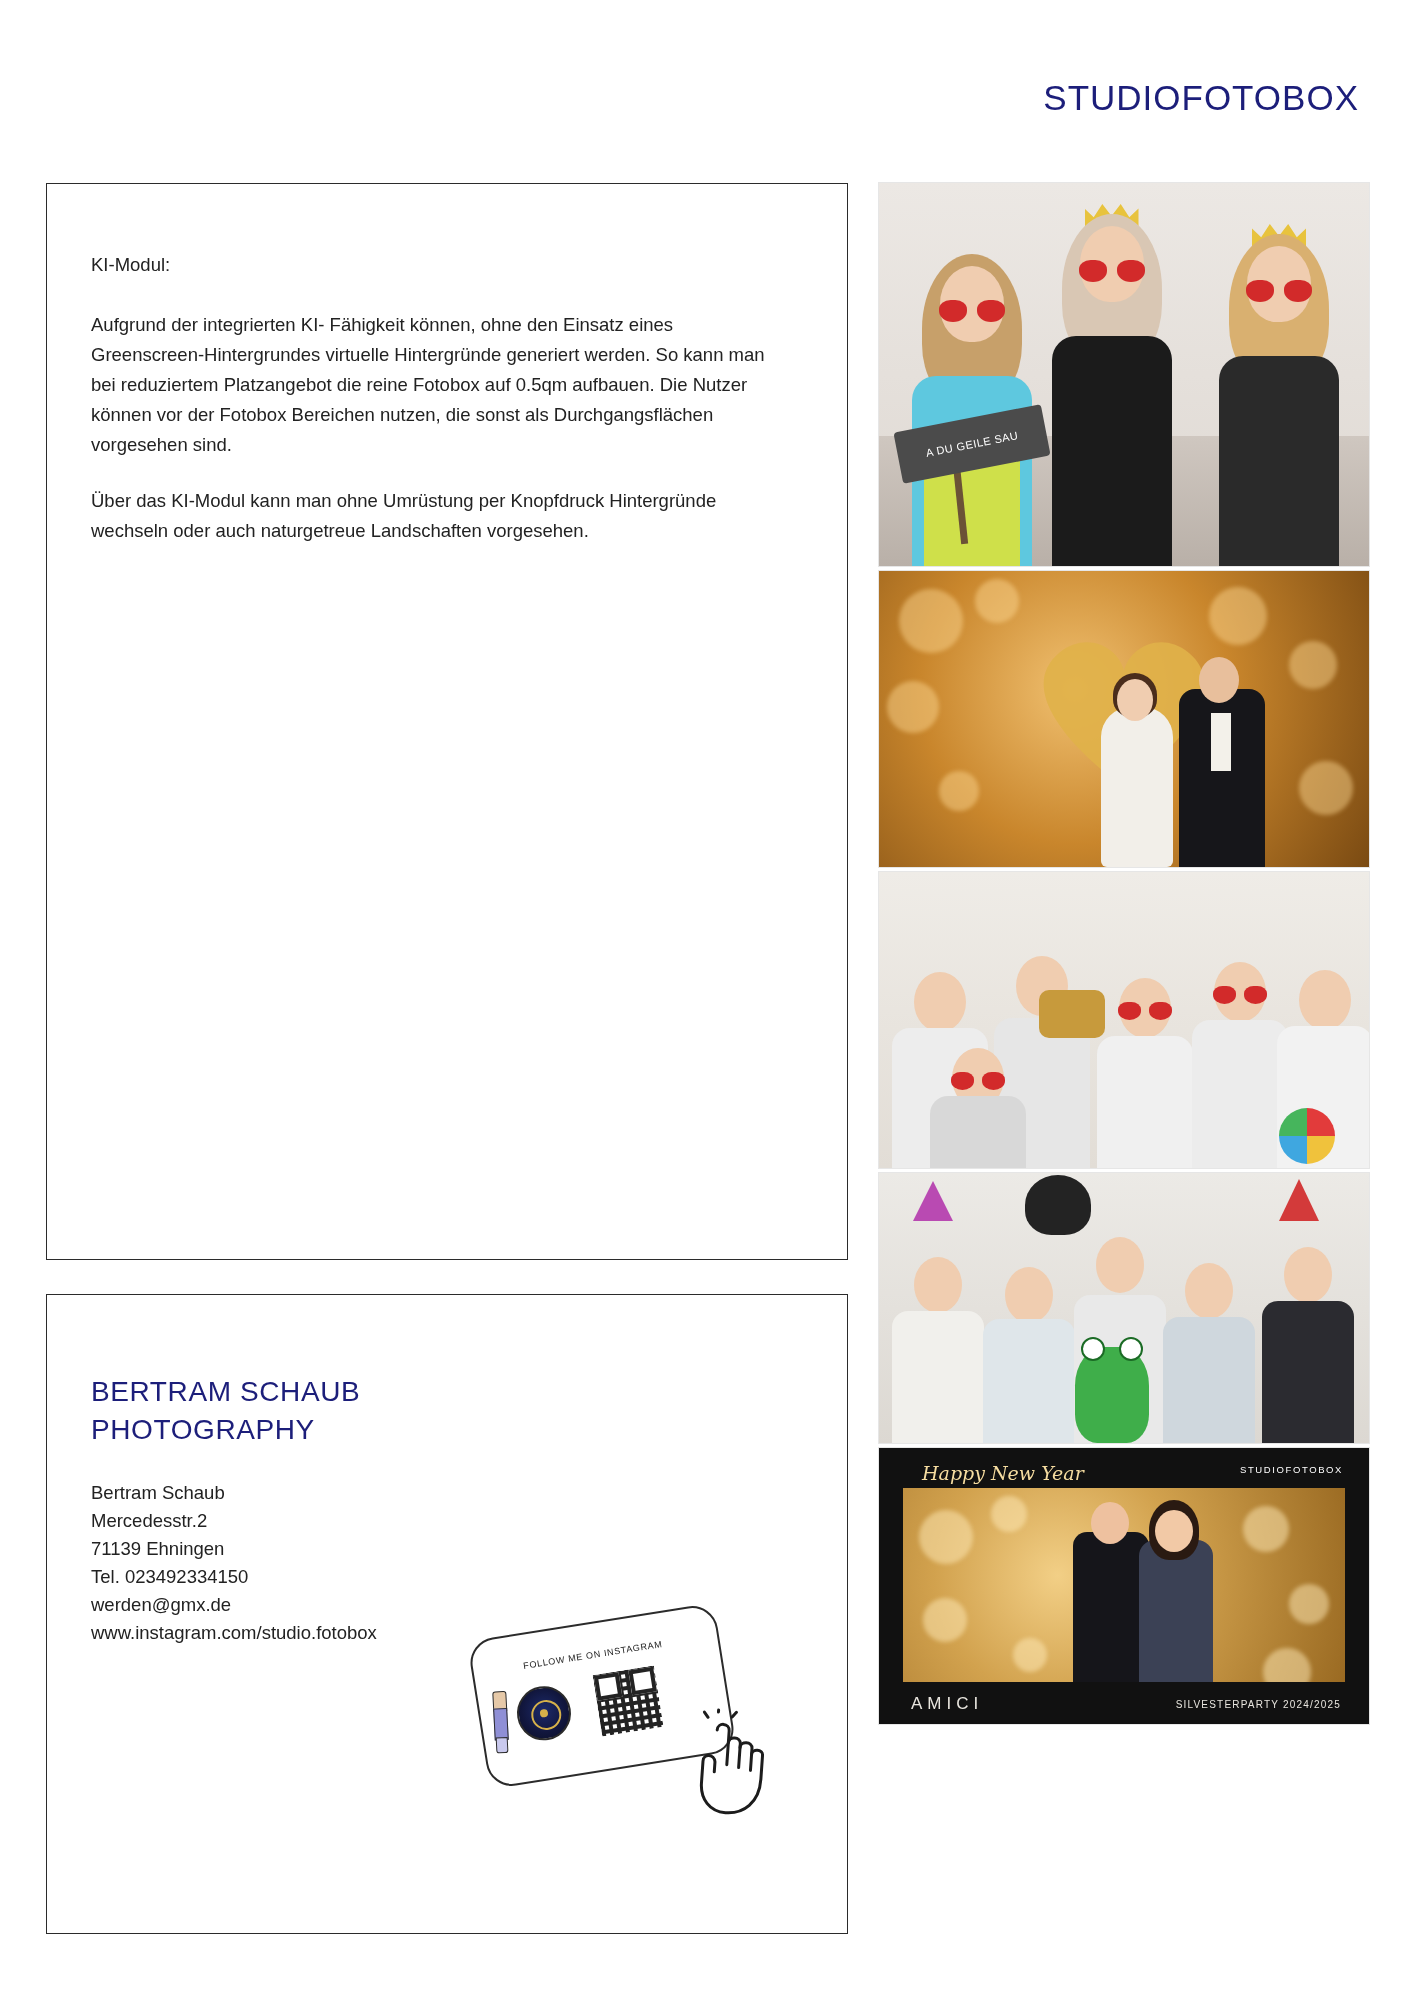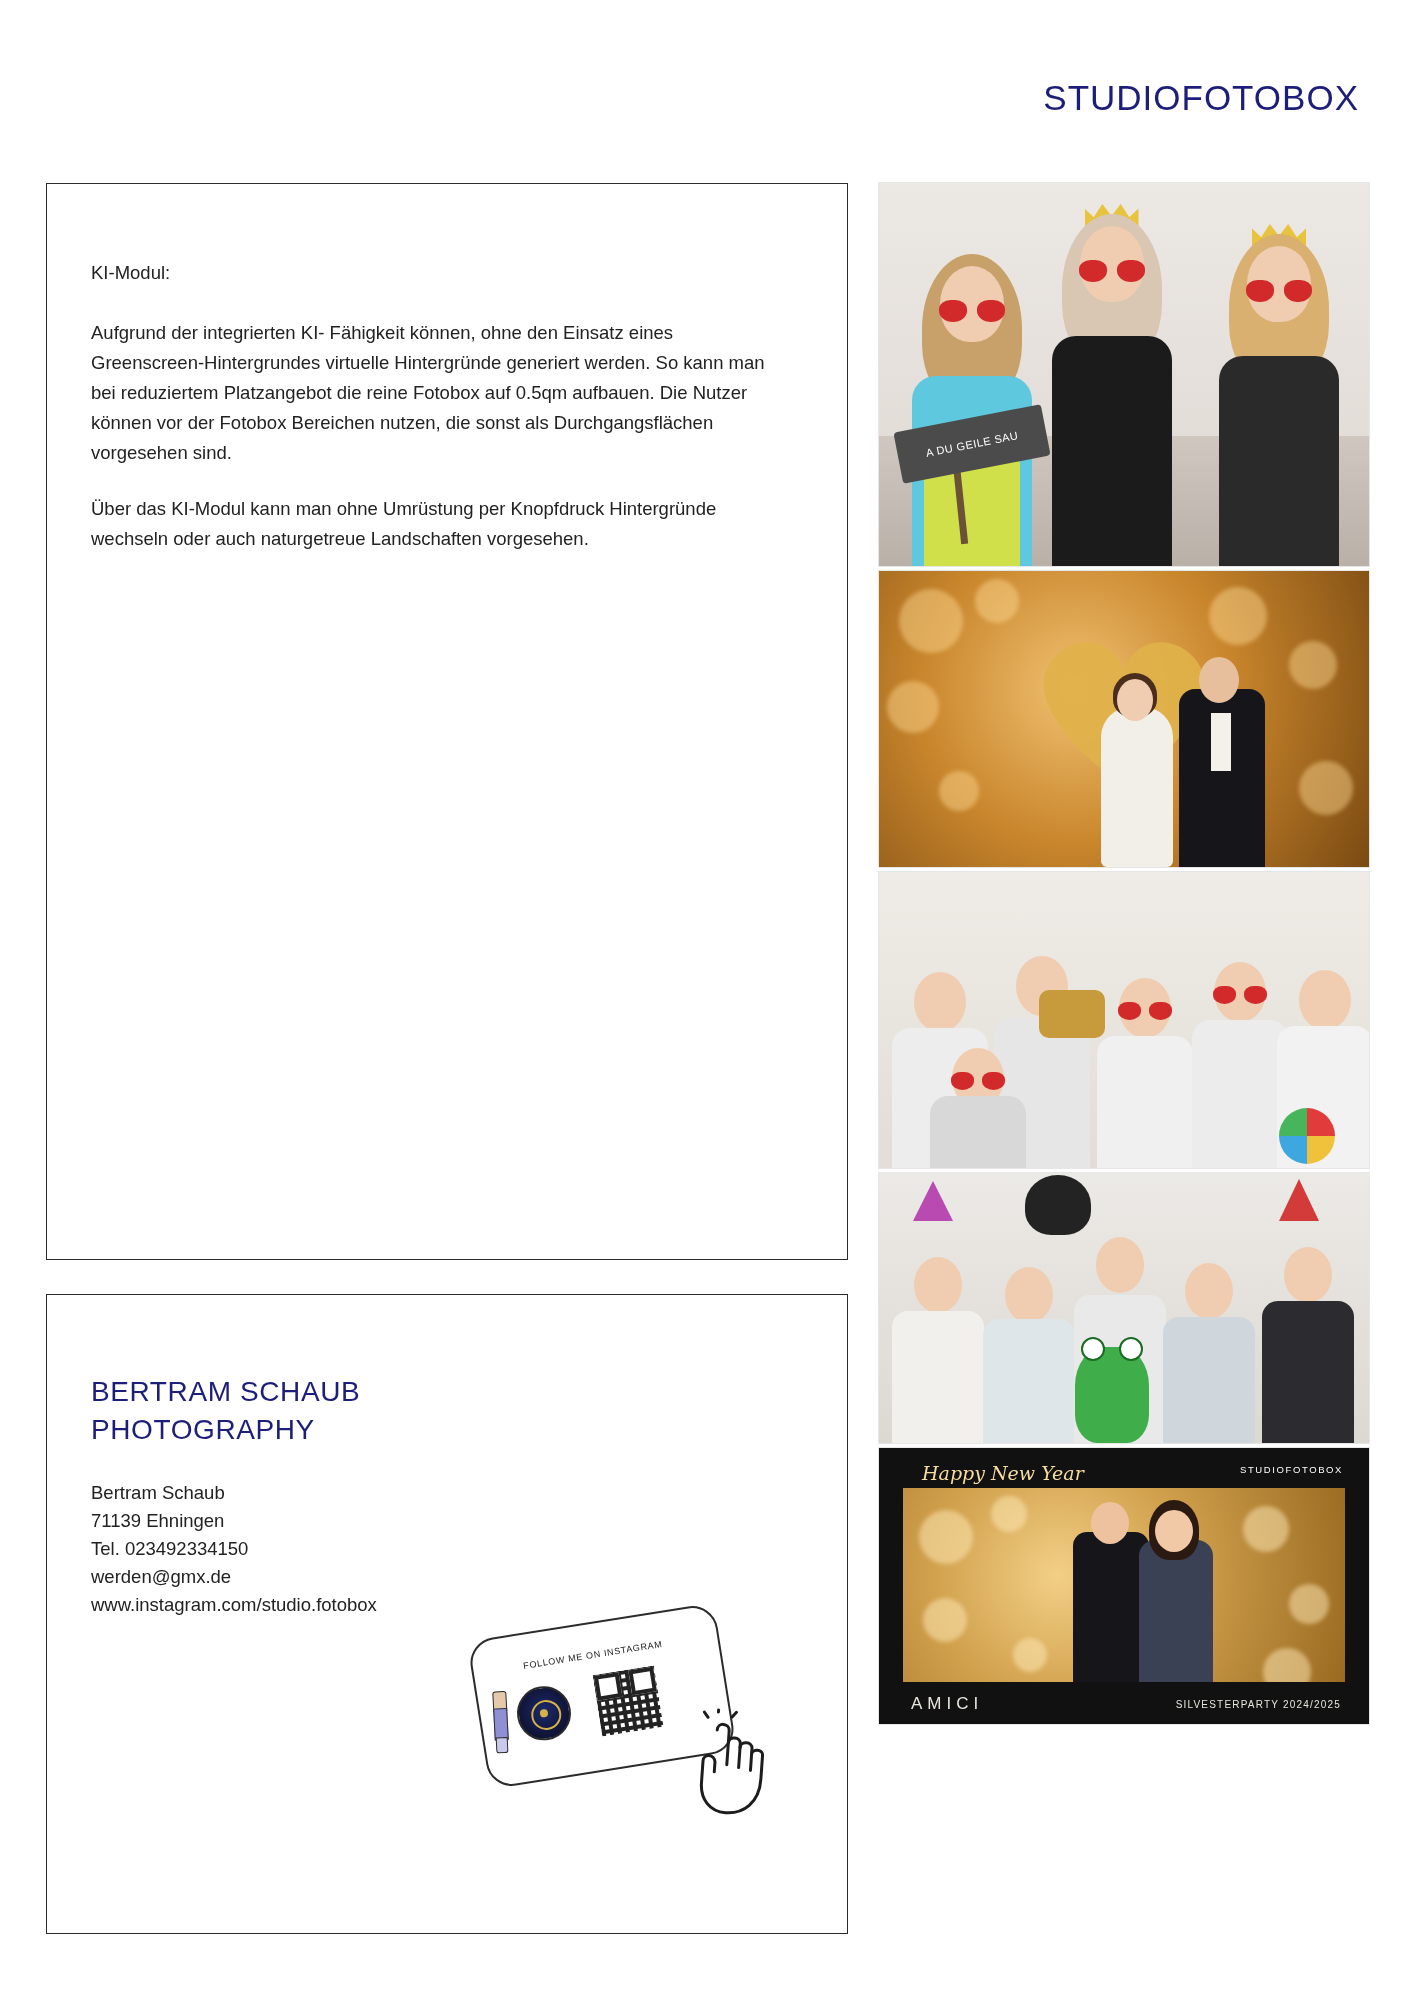--- a/index.html
+++ b/index.html
@@ -38,21 +38,21 @@
     box-sizing: border-box;
     background: #fff;
   }
   .text-box-inner {
     padding: 62px 48px 0 44px;
   }
   .para {
     font-size: 18.5px;
     line-height: 30px;
     color: #222;
-    margin: 12px 0 26px 0;
+    margin: 4px 0 26px 0;
     max-width: 680px;
   }
   .para.first { margin-bottom: 30px; }
 
   .contact-box {
     position: absolute;
     left: 46px;
     top: 1294px;
     width: 802px;
     height: 640px;
@@ -295,20 +295,21 @@
   </div>
 </div>
 
 <div class="contact-box">
   <div class="contact-inner">
     <div class="brand-name">
       <span>BERTRAM SCHAUB</span>
       <span>PHOTOGRAPHY</span>
     </div>
     <div class="contact-line">Bertram Schaub</div>
+    <div class="contact-line">Mercedesstr.2</div>
     <div class="contact-line">71139 Ehningen</div>
     <div class="contact-line">Tel. 023492334150</div>
     <div class="contact-line">werden@gmx.de</div>
     <div class="contact-line">www.instagram.com/studio.fotobox</div>
 
     <div class="insta-card">
       <div class="card-body"></div>
       <div class="follow-text">FOLLOW ME ON INSTAGRAM</div>
       <div class="pen">
         <div class="cap"></div>

